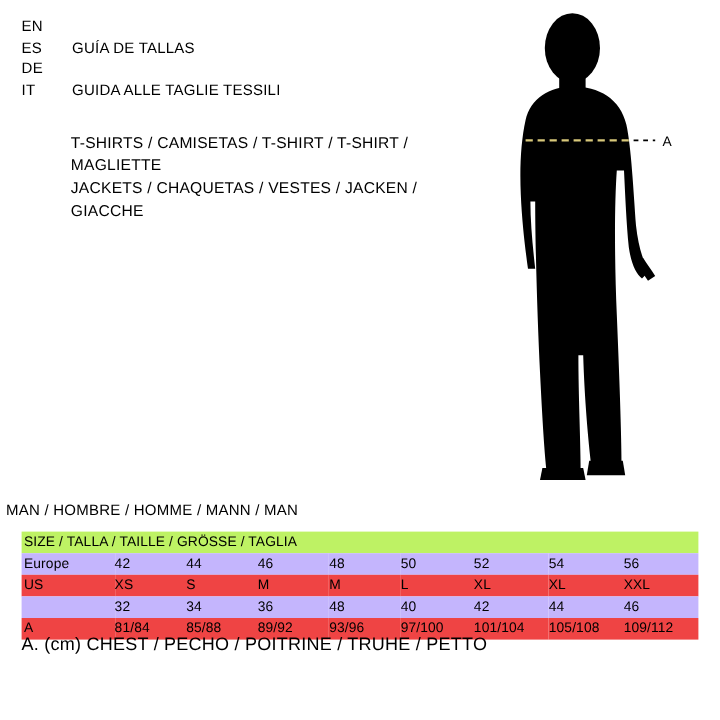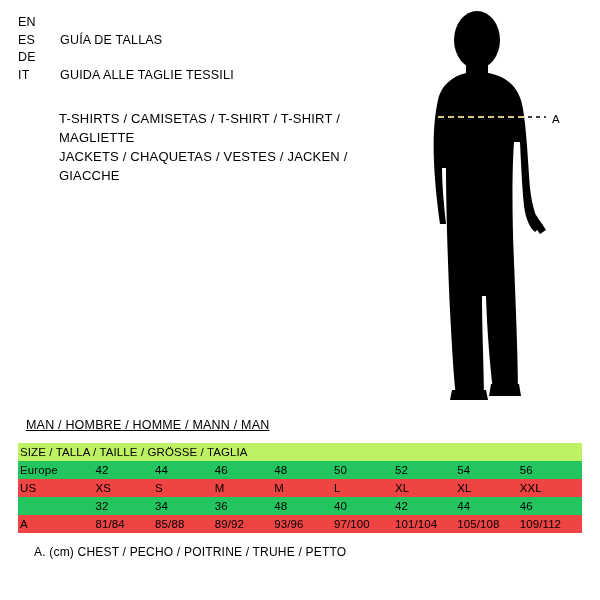--- a/index.html
+++ b/index.html
@@ -72,63 +72,61 @@
     position: absolute;
     left: 152px;
     top: 103px;
     font-size: 11.5px;
     letter-spacing: 0.5px;
   }
 
   
   .table-title {
     position: absolute;
-    left: 26px;
+    left: 5px;
     top: 418px;
     font-size: 12.5px;
     letter-spacing: 0.2px;
-    text-decoration: underline;
   }
   table.sizes {
     position: absolute;
     left: 18px;
     top: 443px;
     width: 564px;
     border-collapse: collapse;
     font-size: 11.5px;
   }
   table.sizes td {
     padding: 3px 0 3px 0;
     text-align: left;
     letter-spacing: 0.1px;
   }
   table.sizes tr.hdr {
     background: #bef264;
   }
   table.sizes tr.alt {
-    background: #22c55e;
+    background: #c4b5fd;
   }
   table.sizes tr.plain {
     background: #ef4444;
   }
   table.sizes td.label {
     width: 86px;
     padding-left: 2px;
   }
   table.sizes td.val {
     width: 68px;
   }
 
   .footnote {
     position: absolute;
     left: 18px;
-    top: 545px;
-    font-size: 12px;
-    letter-spacing: 0.2px;
-    margin-left: 16px;
+    top: 529px;
+    font-size: 15px;
+    letter-spacing: 0.2px;
   }
 </style>
 </head>
 <body>
 
 <div class="page">
 
   <div class="lang-block">
     <div class="lang-row">
       <span class="lang-code">EN</span>

